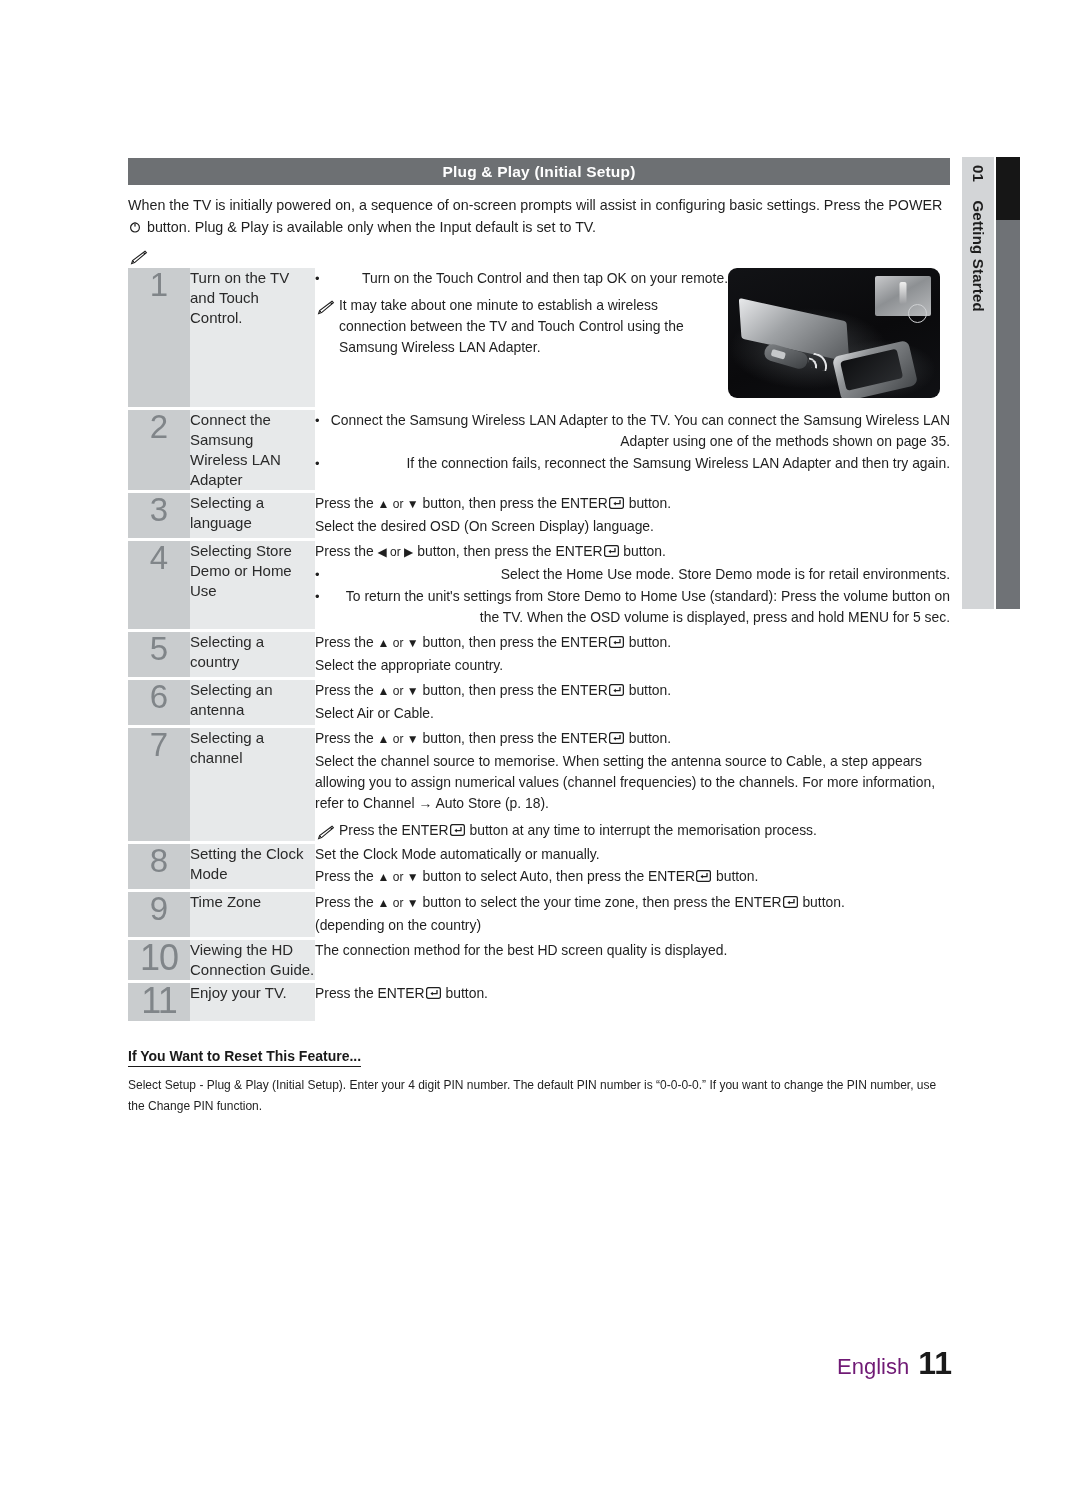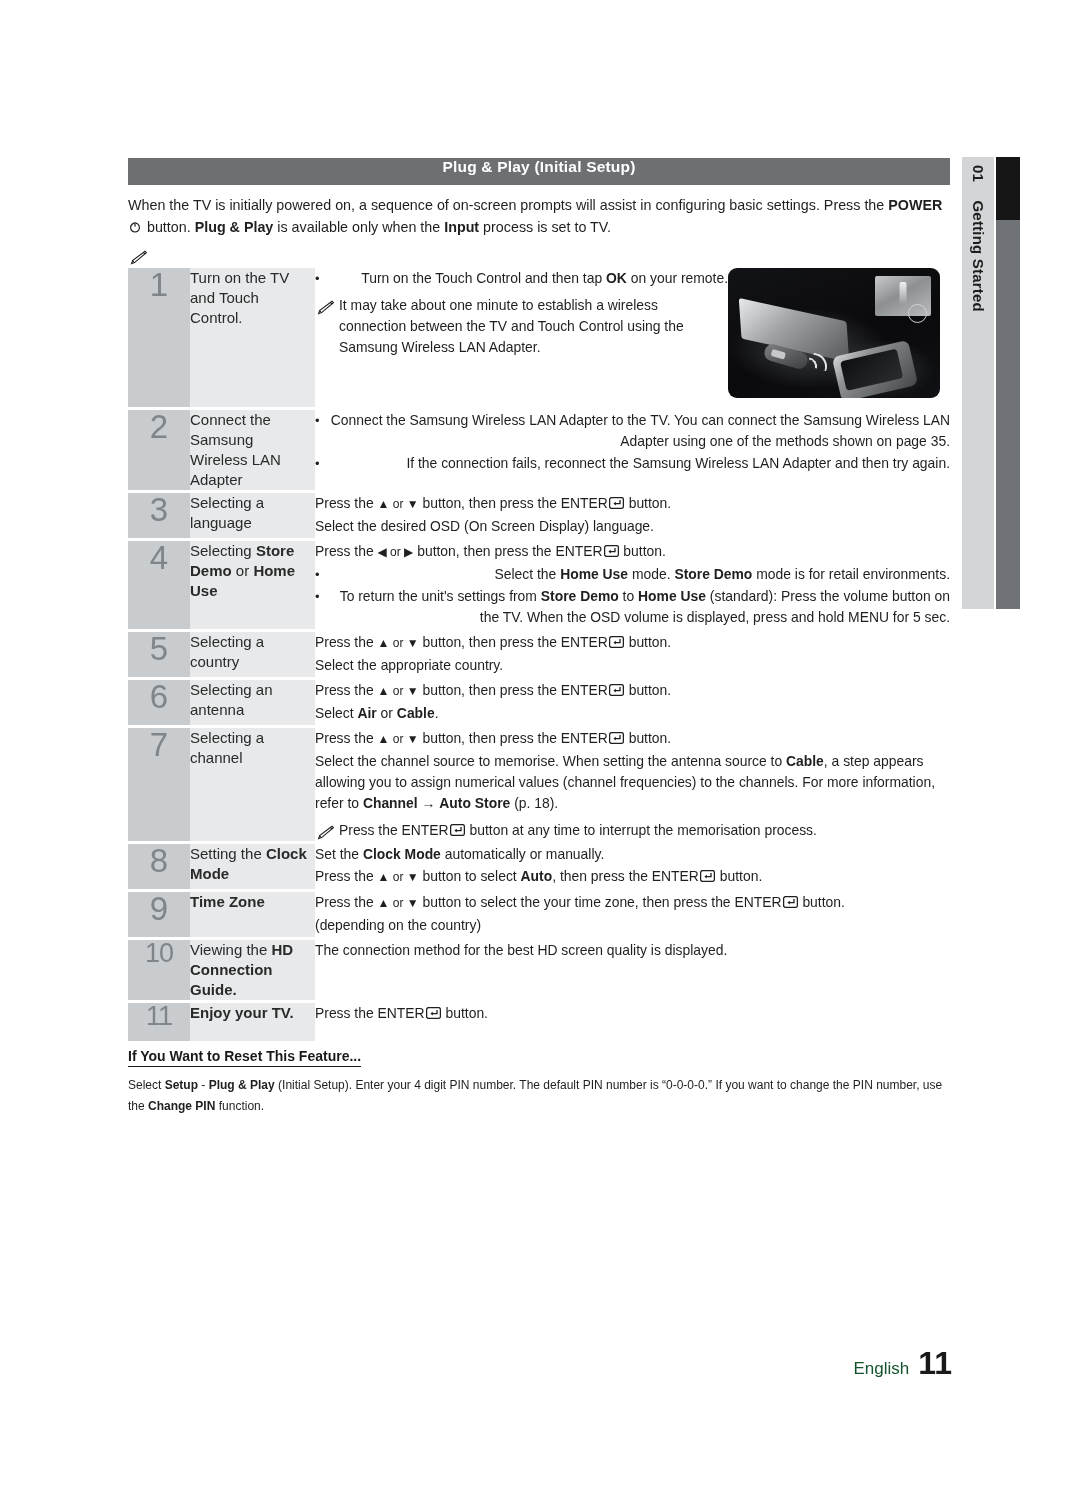--- a/index.html
+++ b/index.html
@@ -49,20 +49,21 @@
     position: absolute;
     left: 128px;
     top: 158px;
     width: 822px;
     height: 27px;
     background: #6d7073;
     color: #ffffff;
     font-size: 15.5px;
     font-weight: bold;
     display: flex;
+    align-items: center;
     justify-content: center;
     letter-spacing: .2px;
   }
 
   
   .intro {
     position: absolute;
     left: 128px;
     top: 194px;
     width: 820px;
@@ -70,21 +71,21 @@
     line-height: 22px;
     color: #1f1f1f;
   }
   .intro p { margin-bottom: 2px; }
   .note-line { display: flex; align-items: flex-start; margin-top: 8px; }
   .note-ico {
     flex: 0 0 auto;
     width: 20px; height: 16px;
     margin-right: 4px; margin-top: 3px;
   }
-  b, strong { font-weight: bold; }
+  b, strong { font-weight: normal; }
 
   
   .steps {
     position: absolute;
     left: 128px;
     top: 268px;
     width: 822px;
     border-collapse: collapse;
     table-layout: fixed;
   }
@@ -92,21 +93,21 @@
   .c-num {
     width: 62px;
     background: #c9ccce;
     text-align: center;
     font-size: 33px;
     color: #808589;
     font-weight: normal;
     line-height: 1;
     padding-top: 4px;
   }
-  .c-num.small { font-size: 27px; letter-spacing: -1px; }
+  .c-num.small { font-size: 36px; letter-spacing: -1px; }
   .c-lab {
     width: 125px;
     background: #e7e9ea;
     font-size: 15px;
     line-height: 20px;
     color: #2a2a2a;
     padding: 6px 6px 8px 8px;
   }
   .c-body {
     padding: 6px 0 8px 10px;
@@ -238,21 +239,21 @@
   }
 
   
   .footer {
     position: absolute;
     right: 128px;
     bottom: 112px;
     display: flex;
     align-items: baseline;
   }
-  .footer-lang { font-size: 17px; color: #14532d; }
+  .footer-lang { font-size: 22px; color: #701a75; }
   .footer-page { font-size: 32px; font-weight: bold; color: #1a1a1a; margin-left: 9px; }
 </style>
 </head>
 <body>
 
 <div class="page">
 
   <div class="side-tab">
     <div class="side-tab-inner">
       <span class="side-tab-num">01</span>
@@ -266,21 +267,21 @@
 
   <div class="header-bar">
     <span>Plug &amp; Play (Initial Setup)</span>
   </div>
 
   <div class="intro">
     <p><span>When the TV is initially powered on, a sequence of on-screen prompts will assist in configuring basic settings. Press the </span><b>POWER</b><span class="pow-ico"><svg viewBox="0 0 12 12" width="12" height="12">
             <circle cx="6" cy="6.6" r="4.4" fill="none" stroke="#1f1f1f" stroke-width="1.2"></circle>
             <rect x="5.4" y="0.7" width="1.2" height="5" fill="#ffffff"></rect>
             <rect x="5.4" y="1" width="1.2" height="4.6" fill="#1f1f1f"></rect>
-          </svg></span><span> button. </span><b>Plug &amp; Play</b><span> is available only when the </span><b>Input</b><span> process is set to TV.</span></p>
+          </svg></span><span> button. </span><b>Plug &amp; Play</b><span> is available only when the </span><b>Input</b><span> default is set to TV.</span></p>
     <div class="note-line">
       <span class="note-ico"><svg viewBox="0 0 20 16" width="20" height="16">
             <path d="M17 2.2 L18.4 3.6 L6.6 13.6 L3.6 14.6 L4.6 11.6 Z" fill="none" stroke="#1f1f1f" stroke-width="1.1"></path>
             <path d="M15.6 3.6 L17 5" stroke="#1f1f1f" stroke-width="1.1"></path>
             <path d="M4.7 11.7 L6.5 13.5" stroke="#1f1f1f" stroke-width="1"></path>
           </svg></span>
     </div>
   </div>
 
   <table class="steps">

